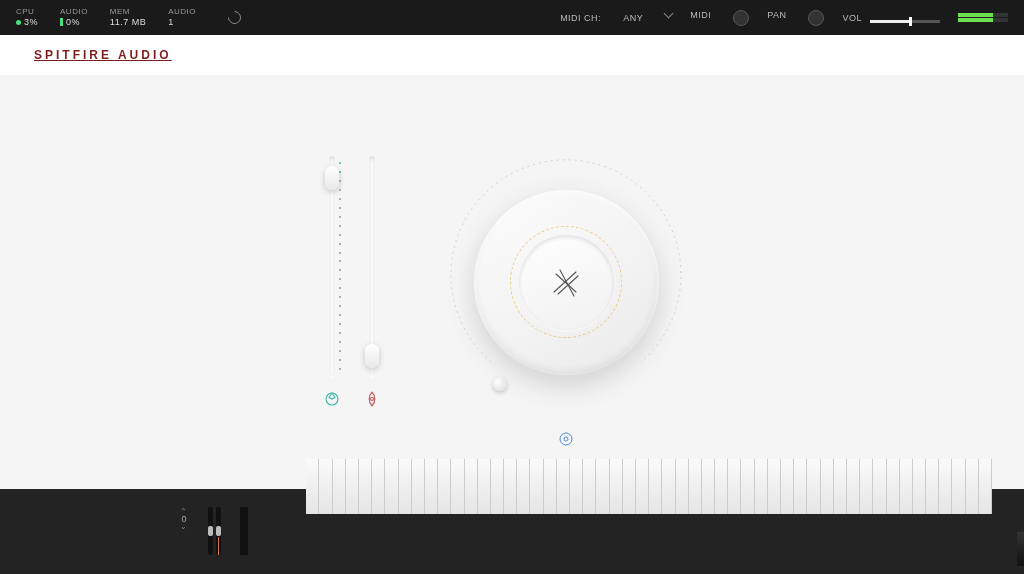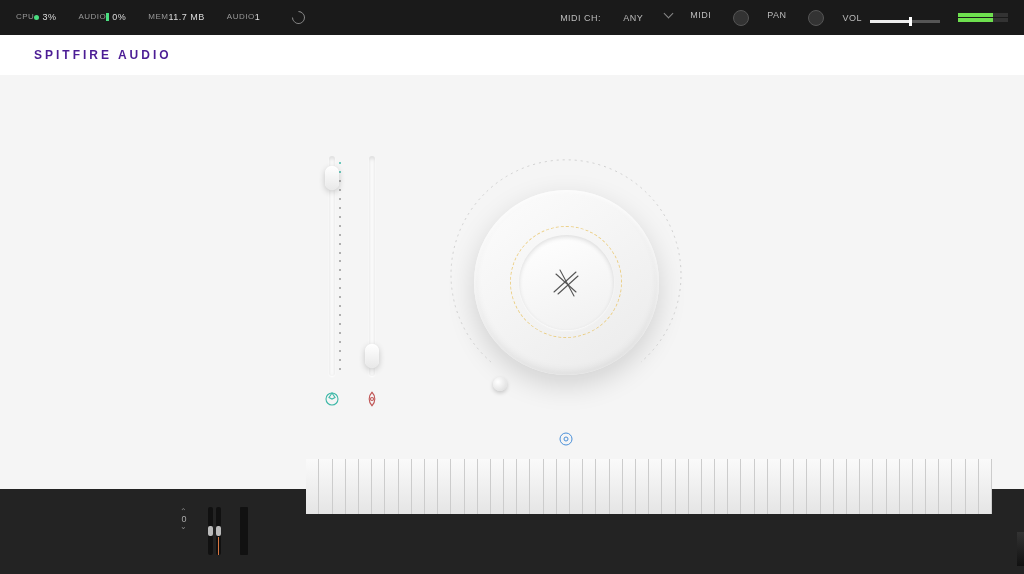--- a/index.html
+++ b/index.html
@@ -1,36 +1,36 @@
 <!DOCTYPE html>
 <html><head>
 <meta charset="utf-8">
 <style>
 *{margin:0;padding:0;box-sizing:border-box;font-family:-apple-system,"Helvetica Neue",Arial,sans-serif;}
 html,body{width:1024px;height:574px;overflow:hidden;background:#fff;}
 .top-bar{height:35px;background:#1a1a1a;display:flex;align-items:center;padding:0 16px;color:#ccc;font-size:9px;letter-spacing:0.5px;}
-.stat{margin-right:22px;display:flex;flex-direction:row;line-height:1.2;}
+.stat{margin-right:22px;display:flex;flex-direction:column;line-height:1.2;}
 .stat-label{color:#999;font-size:8px;}
 .stat-value{color:#ddd;font-size:9px;display:flex;align-items:center;gap:3px;}
 .dot-green{display:inline-block;width:5px;height:5px;border-radius:50%;background:#4ade80;}
 .bar-green{display:inline-block;width:3px;height:8px;background:#4ade80;}
 .refresh-icon{width:13px;height:13px;border:1px solid #888;border-radius:50%;border-left-color:transparent;transform:rotate(45deg);margin-left:10px;cursor:pointer;}
 .spacer{flex:1;}
 .right-controls{display:flex;align-items:center;gap:18px;color:#bbb;font-size:9px;}
 .midi-group{display:flex;gap:22px;}
 .dropdown-chevron{width:7px;height:7px;border-right:1px solid #888;border-bottom:1px solid #888;transform:rotate(45deg);margin-top:-3px;}
 .small-knob{width:16px;height:16px;border-radius:50%;background:#333;border:1px solid #555;cursor:pointer;}
 .vol-group{display:flex;align-items:flex-end;gap:8px;}
 .vol-slider{width:70px;height:3px;background:#555;position:relative;cursor:pointer;}
 .vol-fill{height:100%;background:#eee;width:55%;}
 .vol-thumb{position:absolute;top:-3px;left:55%;width:3px;height:9px;background:#fff;}
 .vu-meter{width:50px;height:10px;display:flex;flex-direction:column;gap:1px;}
 .vu-bar{height:4px;background:linear-gradient(90deg,#6ee04f 0%,#6ee04f 70%,#333 70%);}
 .header-row{height:40px;display:flex;align-items:center;padding:0 20px 0 34px;}
-.brand{font-size:12px;font-weight:600;letter-spacing:3px;color:#4c1d95;}
+.brand{font-size:12px;font-weight:600;letter-spacing:3px;color:#7f1d1d;text-decoration:underline;}
 .preset-bar{flex:1;margin-left:50px;margin-right:30px;height:22px;background:#a8bcc8;display:flex;align-items:center;padding:0 10px;border-radius:1px;}
 .preset-chevron{width:8px;height:8px;border-right:2px solid #333;border-bottom:2px solid #333;transform:rotate(45deg);margin-top:-4px;margin-right:14px;cursor:pointer;}
 .preset-name{font-family:"Courier New",monospace;font-size:12px;color:#333;}
 .preset-nav{margin-left:auto;display:flex;gap:8px;}
 .preset-arrow{width:9px;height:9px;border-top:1.5px solid #6a8494;border-right:1.5px solid #6a8494;cursor:pointer;}
 .preset-arrow.left{transform:rotate(-135deg);}
 .preset-arrow.right{transform:rotate(45deg);}
 .main-area{height:414px;background:#f5f5f5;position:relative;display:flex;align-items:center;justify-content:center;}
 .controls-row{display:flex;align-items:center;gap:50px;}
 .slider-group{display:flex;gap:22px;}

